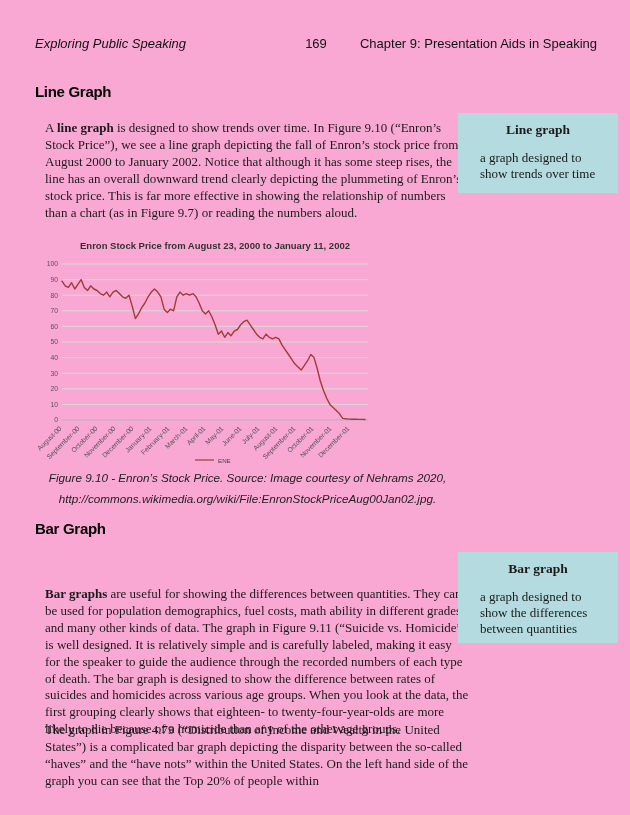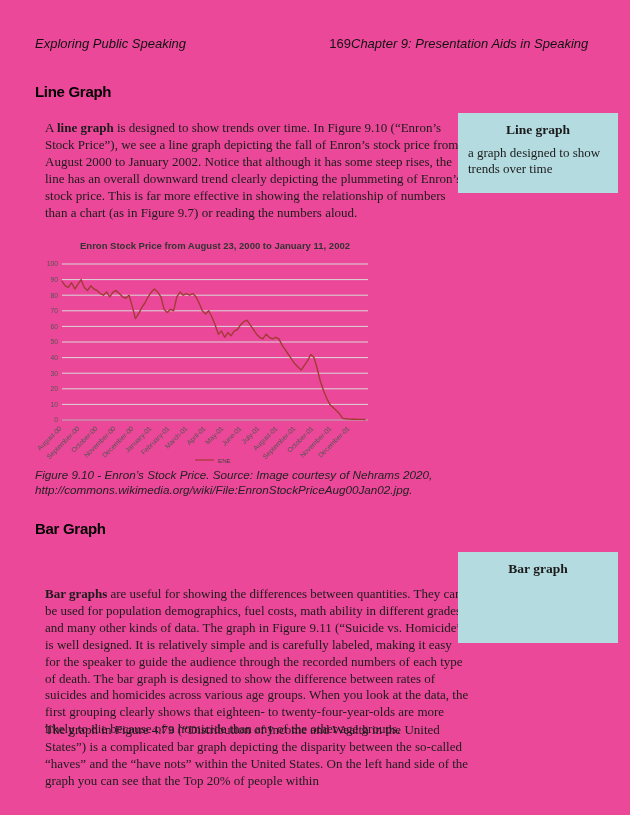--- a/index.html
+++ b/index.html
@@ -1,28 +1,28 @@
 <!DOCTYPE html>
 <html><head>
 <meta charset="utf-8">
 <style>
   html,body { margin:0; padding:0; background:#ffffff; }
   .page {
-    position:relative; width:630px; height:815px; background:#ec4899;
+    position:relative; width:630px; height:815px; background:#f9a8d4;
     font-family:"Liberation Serif", serif; color:#1b1b1b; overflow:hidden;
   }
   
   .page-header {
     position:absolute; top:36px; left:35px; right:33px;
     display:flex; align-items:baseline;
     font-family:"Liberation Sans", sans-serif; font-size:13px; color:#111;
   }
   .hdr-left  { flex:1; font-style:italic; text-align:left; }
-  .hdr-center{ width:70px; text-align:right; }
-  .hdr-right { flex:1; font-style:italic; text-align:left; }
+  .hdr-center{ width:70px; text-align:center; }
+  .hdr-right { flex:1; text-align:right; }
 
   
   .section-heading {
     position:absolute; left:35px; margin:0;
     font-family:"Liberation Sans", sans-serif; font-weight:700;
     font-size:15px; letter-spacing:-0.3px; color:#000;
   }
   #line-graph-heading { top:83px; }
   #bar-graph-heading  { top:520px; }
 
@@ -36,32 +36,32 @@
   #para-bar-graph-2 { top:712px; }
 
   
   .definition-box {
     position:absolute; left:458px; width:160px; box-sizing:border-box;
     background:#b4dbe0; padding:9px 10px 8px 10px;
   }
   #def-box-line { top:113px; height:80px; }
   #def-box-bar  { top:552px; height:91px; }
   .def-title { text-align:center; font-weight:700; font-size:13.5px; margin:0 0 7px 0; }
-  .def-body  { font-size:13px; line-height:16px; margin:0; }
+  .def-body  { font-size:13px; line-height:16px; margin:12px; }
 
   
   .chart-figure { position:absolute; left:35px; top:236px; width:425px; height:238px; }
   .chart-figure svg { display:block; }
   .chart-figure text { font-family:"Liberation Sans", sans-serif; }
 
   
   .figure-caption {
     position:absolute; left:35px; top:467px; width:425px; margin:0;
-    text-align:left; font-family:"Liberation Sans", sans-serif;
-    font-style:italic; font-size:11.7px; line-height:15px; color:#222;
+    text-align:center; font-family:"Liberation Sans", sans-serif;
+    font-style:italic; font-size:11.7px; line-height:21px; color:#222;
   }
 </style>
 </head>
 <body>
 
 <div class="page">
 
   <div class="page-header">
     <span class="hdr-left">Exploring Public Speaking</span>
     <span class="hdr-center">169</span>
@@ -126,17 +126,18 @@
   </div>
 
   <p class="figure-caption">Figure 9.10 - Enron’s Stock Price. Source: Image courtesy of Nehrams 2020, http://commons.wikimedia.org/wiki/File:EnronStockPriceAug00Jan02.jpg.</p>
 
   <h2 class="section-heading" id="bar-graph-heading">Bar Graph</h2>
 
   <p class="body-paragraph" id="para-bar-graph-1"><b>Bar graphs</b> are useful for showing the differences between quantities. They can be used for population demographics, fuel costs, math ability in different grades, and many other kinds of data. The graph in Figure 9.11 (“Suicide vs. Homicide”) is well designed. It is relatively simple and is carefully labeled, making it easy for the speaker to guide the audience through the recorded numbers of each type of death. The bar graph is designed to show the difference between rates of suicides and homicides across various age groups. When you look at the data, the first grouping clearly shows that eighteen- to twenty-four-year-olds are more likely to die because of a homicide than any of the other age groups.</p>
 
   <div class="definition-box" id="def-box-bar">
     <p class="def-title">Bar graph</p>
+    <p class="def-body">a graph designed to show the differences between quantities</p>
   </div>
 
   <p class="body-paragraph" id="para-bar-graph-2">The graph in Figure 4.79 (“Distribution of Income and Wealth in the United States”) is a complicated bar graph depicting the disparity between the so-called “haves” and the “have nots” within the United States. On the left hand side of the graph you can see that the Top 20% of people within</p>
 
 </div>
 
 </body></html>

